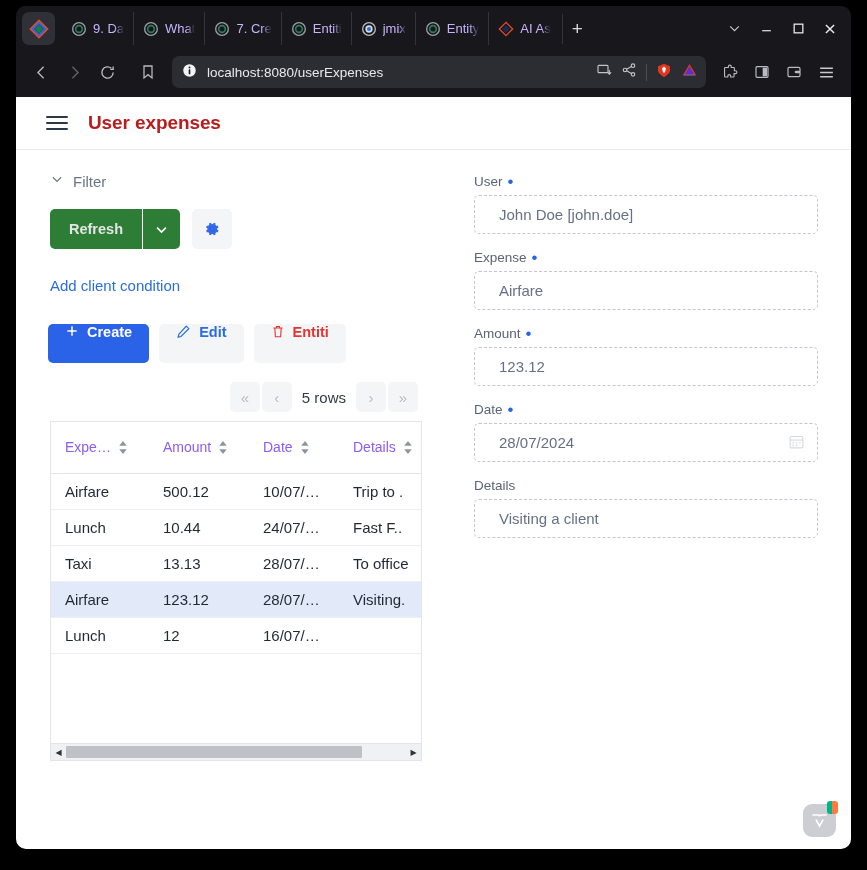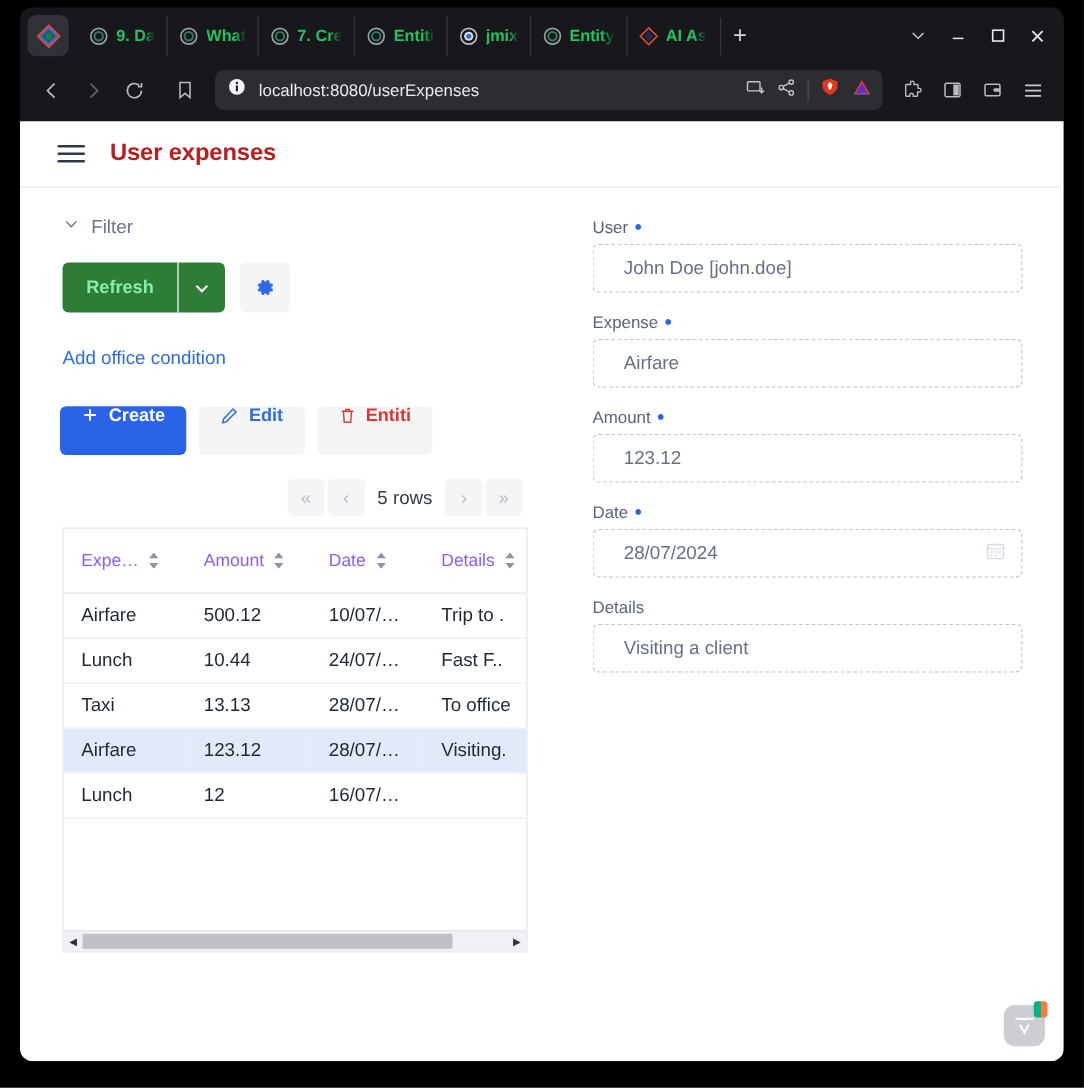--- a/index.html
+++ b/index.html
@@ -45,28 +45,27 @@
     height: 33px;
     padding: 0 9px;
     min-width: 0;
     max-width: 88px;
     border-left: 1px solid #34353c;
     position: relative;
   }
   .tab:first-child { border-left: none; }
   .tab .tab-title {
     font-size: 13px;
-    color: #22c55e;
+    color: #c4b5fd;
     white-space: nowrap;
     overflow: hidden;
     flex: 1;
     min-width: 0;
     -webkit-mask-image: linear-gradient(to right, #000 70%, transparent 100%);
     mask-image: linear-gradient(to right, #000 70%, transparent 100%);
-    font-weight: bold;
   }
   .tab-favicon { flex: none; width: 16px; height: 16px; }
   .newtab {
     width: 30px; height: 30px;
     display: flex; align-items: center; justify-content: center;
     color: #d6d7dd; font-size: 19px; flex: none;
     border-left: 1px solid #34353c;
     margin-left: 2px;
   }
   .wincontrols { display: flex; align-items: center; gap: 2px; flex: none; margin-left: 8px; }
@@ -144,21 +143,21 @@
   .filter-row {
     display: flex; align-items: center; gap: 9px;
     margin-bottom: 19px; margin-left: 16px; text-align: right;
   }
   .filter-label { font-size: 15px; color: #6b7584; }
   .chev-sm { color: #6b7584; }
 
   .btnbar { display: flex; align-items: center; gap: 12px; margin-left: 16px; }
   .split { display: flex; }
   .btn-refresh {
-    background: #2d7d37; color: #86efac;
+    background: #2d7d37; color: #e5e5e5;
     border: none; height: 40px;
     padding: 0 19px;
     font-size: 14.5px; font-weight: bold;
     border-radius: 5px 0 0 5px;
     font-family: inherit;
   }
   .btn-refresh-arrow {
     background: #2d7d37; color: #fff;
     border: none; height: 40px; width: 38px;
     border-radius: 0 5px 5px 0;
@@ -502,21 +501,21 @@
             </button>
           </div>
           <button class="btn-gear">
             <svg width="18" height="18" viewBox="0 0 24 24">
               <path fill="#2a63e8" d="M12 8.2a3.8 3.8 0 1 0 0 7.6 3.8 3.8 0 0 0 0-7.6zm0 5.9a2.1 2.1 0 1 1 0-4.2 2.1 2.1 0 0 1 0 4.2z"></path>
               <path fill="#2a63e8" d="M20.6 13.6l-1.7-.5a7 7 0 0 0 0-2.2l1.7-.5-.9-3-1.7.6a7 7 0 0 0-1.6-1.6l.6-1.7-3-.9-.5 1.7a7 7 0 0 0-2.2 0l-.5-1.7-3 .9.6 1.7A7 7 0 0 0 6.8 8l-1.7-.6-.9 3 1.7.5a7 7 0 0 0 0 2.2l-1.7.5.9 3 1.7-.6a7 7 0 0 0 1.6 1.6l-.6 1.7 3 .9.5-1.7a7 7 0 0 0 2.2 0l.5 1.7 3-.9-.6-1.7a7 7 0 0 0 1.6-1.6l1.7.6.9-3z" opacity="0.95"></path>
             </svg>
           </button>
         </div>
 
-        <div class="add-cond">Add office condition</div>
+        <div class="add-cond">Add client condition</div>
 
         <div class="crud">
           <button class="btn btn-create">
             <svg width="14" height="14" viewBox="0 0 24 24">
                 <path d="M12 4 V20 M4 12 H20" stroke="#ffffff" stroke-width="2.6"></path>
               </svg>
             <span>Create</span>
           </button>
           <button class="btn btn-edit">
             <svg width="15" height="15" viewBox="0 0 24 24">

